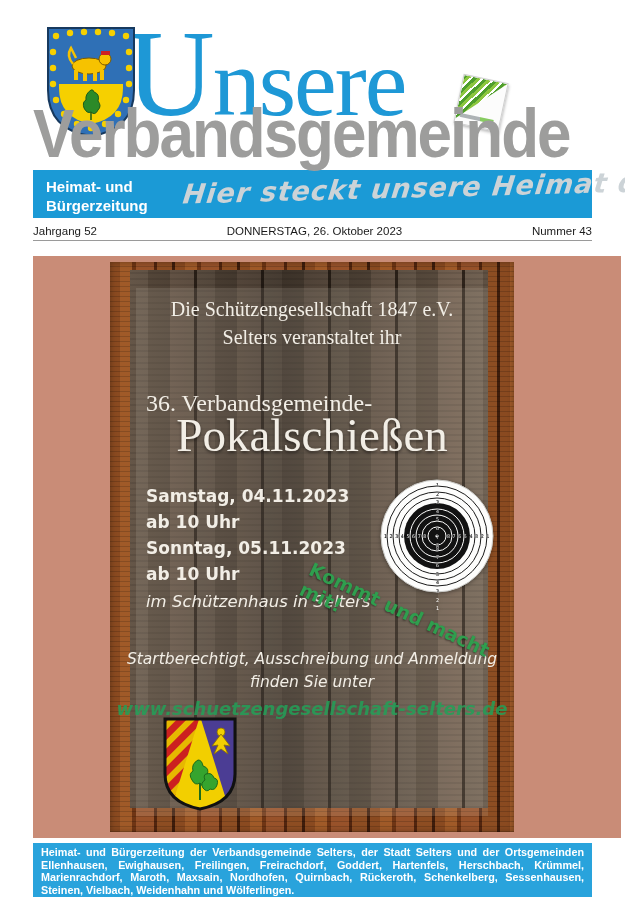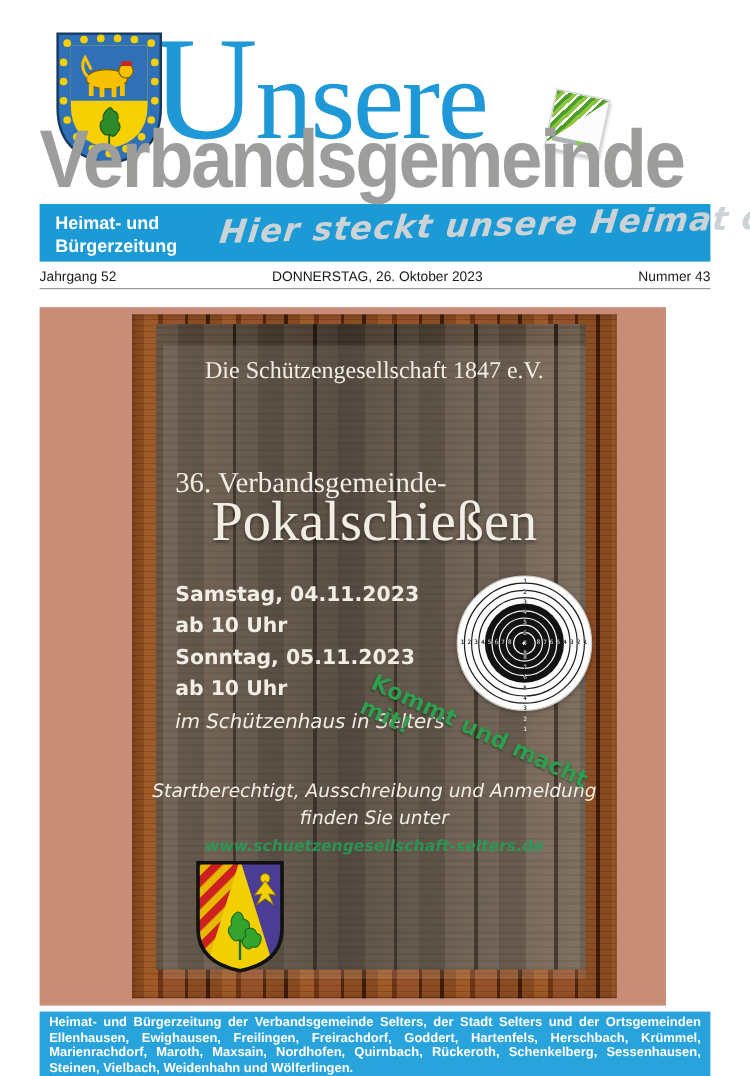--- a/index.html
+++ b/index.html
@@ -52,21 +52,21 @@
   }
 
   #dateline {
     position:absolute; left:33px; top:221px; width:559px; height:20px;
     display:flex; justify-content:space-between; align-items:center;
     font-size:11.5px; color:#1a1a1a; border-bottom:1.5px solid #9a9a9a;gap:24px;
   }
 
   
   #poster-bg {
-    position:absolute; left:33px; top:256px; width:522px; height:582px;
+    position:absolute; left:33px; top:256px; width:588px; height:582px;
     background:#c98c77;
   }
   #wood {
     position:absolute; left:77px; top:6px; width:404px; height:570px;
     background:
       repeating-linear-gradient(0deg, rgba(0,0,0,.16) 0 1px, rgba(0,0,0,0) 1px 5px),
       repeating-linear-gradient(90deg,#8a4a20 0 10px,#a05a28 10px 22px,#6f3514 22px 26px,#98522a 26px 44px,#52250e 44px 47px,#8d4d22 47px 62px,#3f1d0b 62px 65px);
     box-shadow:0 0 6px rgba(0,0,0,.35) inset;
   }
   #wood-inner {
@@ -98,21 +98,21 @@
     font-family:"DejaVu Sans", sans-serif; font-weight:700; font-size:19px;
     color:#2f9e4e; text-shadow:0 1px 2px rgba(0,0,0,.45); z-index:5;
   }
   #info1 { left:0; top:388px; width:404px; text-align:center;
            font-family:"DejaVu Sans", sans-serif; font-style:italic; font-size:15.5px; }
   #info2 { left:0; top:411px; width:404px; text-align:center;
            font-family:"DejaVu Sans", sans-serif; font-style:italic; font-size:15.5px; }
   #website {
     left:0; top:436px; width:404px; text-align:center;
     font-family:"DejaVu Sans", sans-serif; font-style:italic; font-weight:700;
-    font-size:13px; color:#23a058; opacity:.85; cursor:pointer;
+    font-size:18px; color:#23a058; opacity:.85; cursor:pointer;
   }
   #selters-arms { position:absolute; left:52px; top:454px; }
   #eligibility {
     left:148px; top:468px; width:225px; text-align:center;
     font-family:"DejaVu Sans", sans-serif; font-style:italic; font-size:12.5px;
     line-height:16px;
   }
 
   
   #target { position:absolute; left:268px; top:215px; width:118px; height:118px; z-index:4;
@@ -203,20 +203,21 @@
     <span>DONNERSTAG, 26. Oktober 2023</span>
     <span>Nummer 43</span>
   </div>
 
   <div id="poster-bg">
     <div id="wood">
       <div id="wood-inner"></div>
       <div id="overlay-panel"></div>
 
       <div id="intro1" class="poster-text serif">Die Schützengesellschaft 1847 e.V.</div>
+      <div id="intro2" class="poster-text serif">Selters veranstaltet ihr</div>
       <div id="series" class="poster-text serif">36. Verbandsgemeinde-</div>
       <div id="event-title" class="poster-text serif">Pokalschießen</div>
 
       <div id="date1" class="poster-text date-line">Samstag, 04.11.2023</div>
       <div id="time1" class="poster-text date-line">ab 10 Uhr</div>
       <div id="date2" class="poster-text date-line">Sonntag, 05.11.2023</div>
       <div id="time2" class="poster-text date-line">ab 10 Uhr</div>
       <div id="venue" class="poster-text">im Schützenhaus in Selters</div>
 
       <div id="target">

